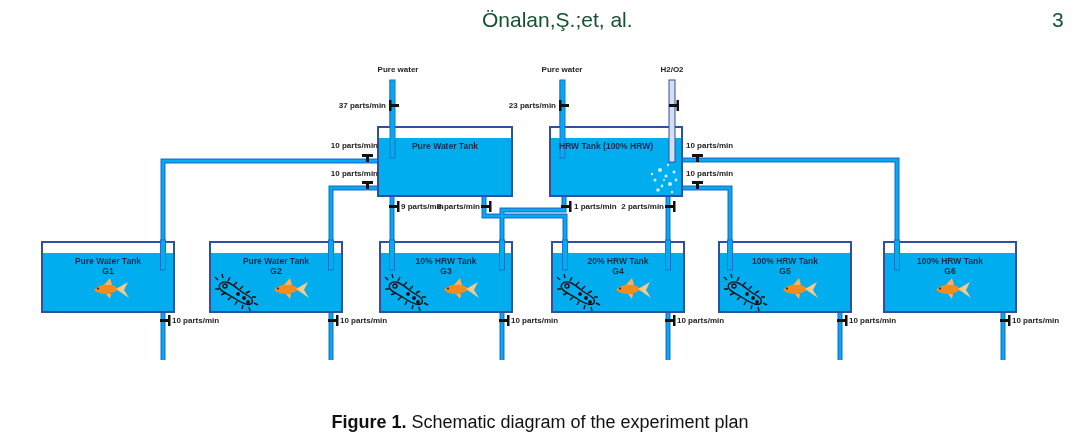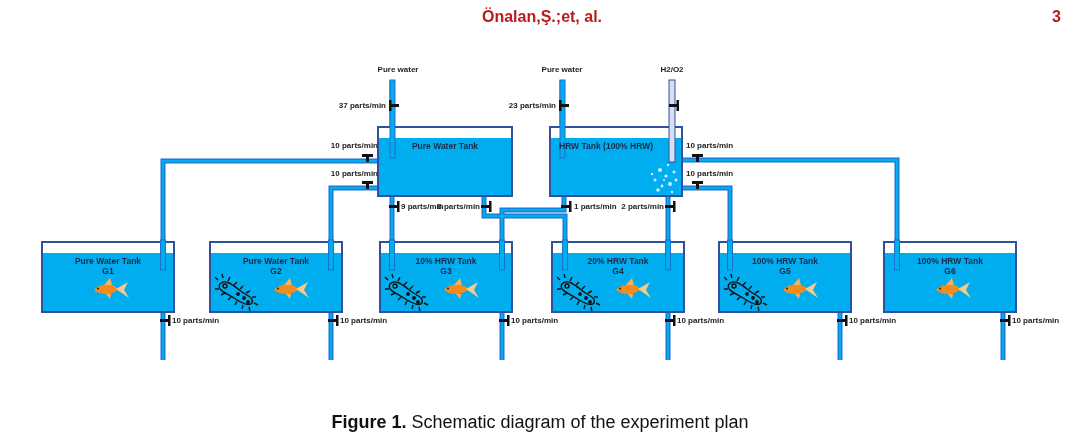--- a/index.html
+++ b/index.html
@@ -1,17 +1,17 @@
 <!DOCTYPE html>
 <html><head>
 <meta charset="utf-8">
 <style>
   html,body{margin:0;padding:0;background:#fff;}
   body{width:1080px;height:440px;position:relative;overflow:hidden;font-family:"Liberation Sans",sans-serif;}
-  .hdr{position:absolute;top:8px;font-size:16px;color:#b91c1c;font-weight:bold;}
+  .hdr{position:absolute;top:8px;font-size:21px;color:#14532d;}
   #hdr-author{left:482px;}
   #hdr-page{left:1052px;}
   svg{position:absolute;left:0;top:0;}
   .caption{position:absolute;top:412px;left:0;width:1080px;text-align:center;font-size:18px;color:#111;}
   .caption b{font-weight:bold;}
   .lbl{font-family:"Liberation Sans",sans-serif;font-size:8px;font-weight:bold;fill:#222;}
   .tlbl{font-family:"Liberation Sans",sans-serif;font-size:8.5px;font-weight:bold;fill:#1a2a4a;}
 </style>
 </head>
 <body>

